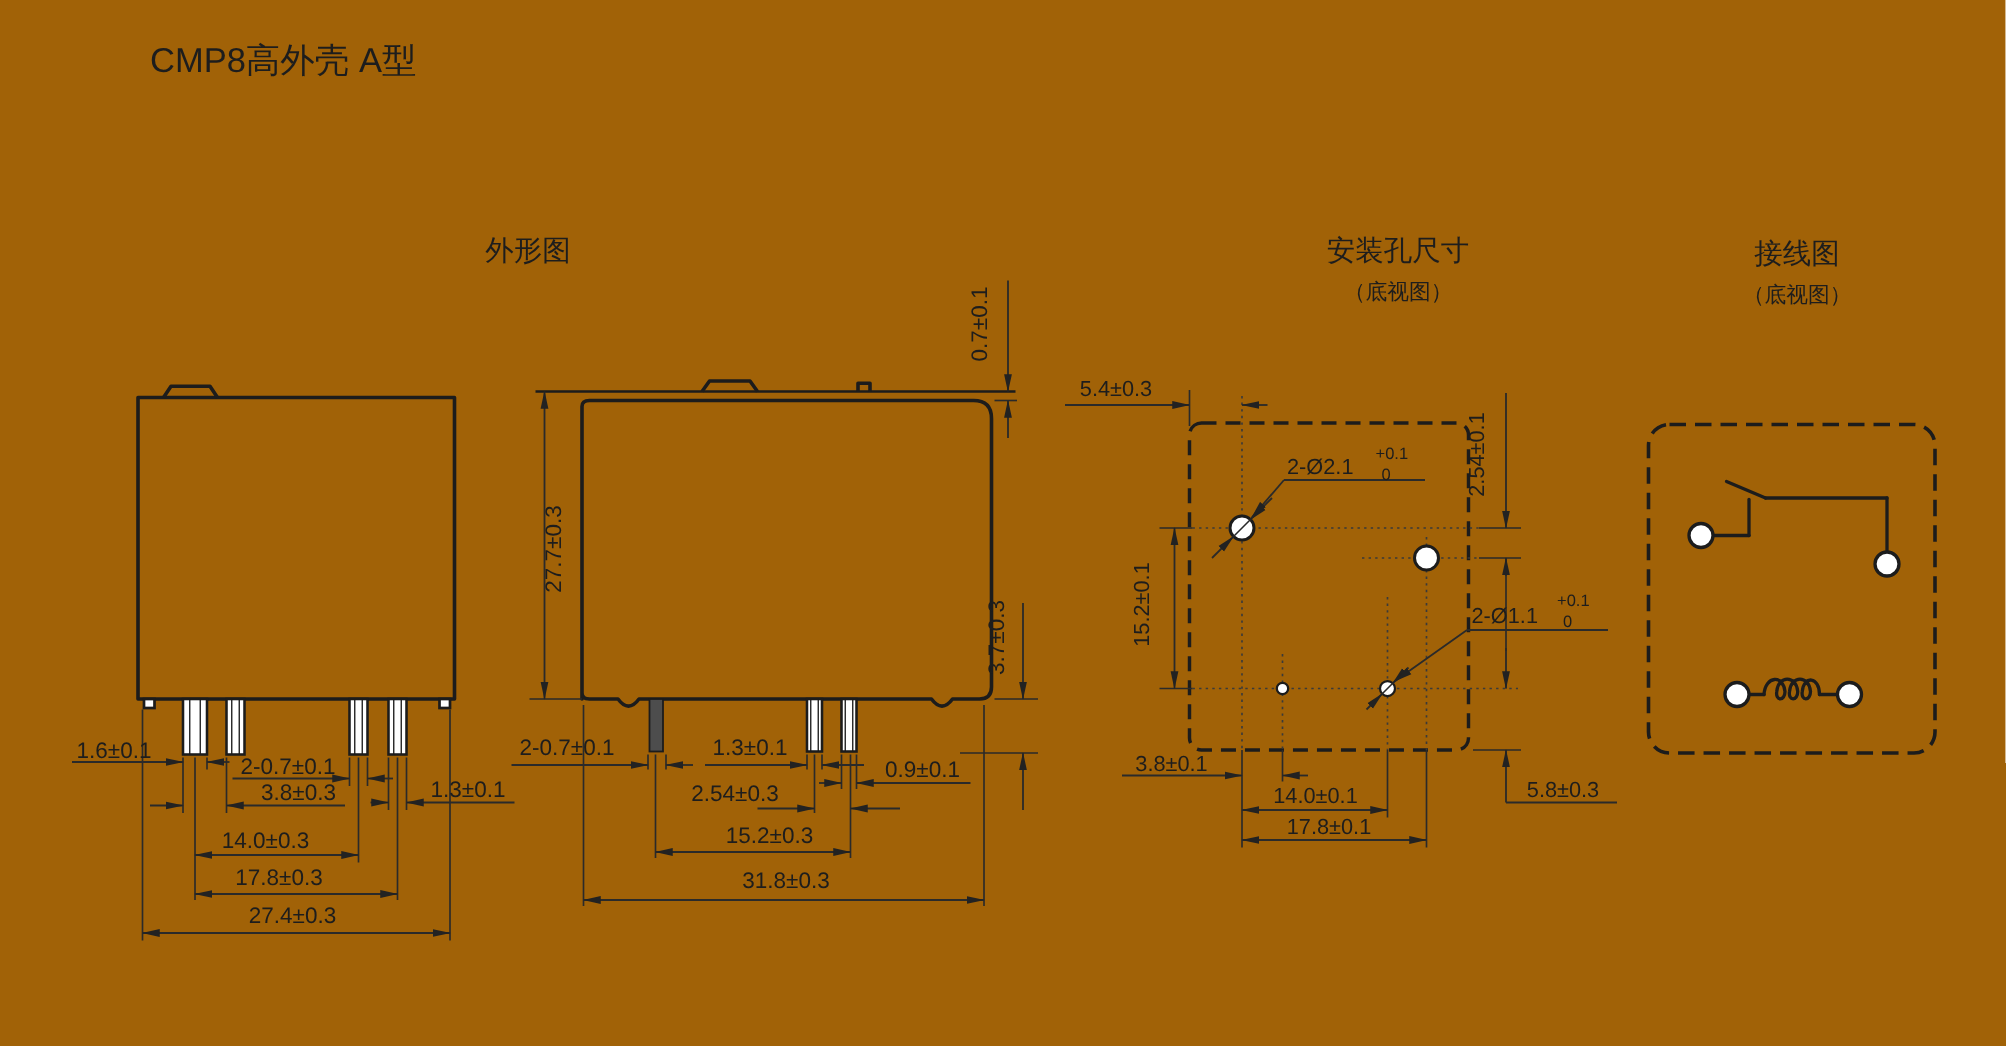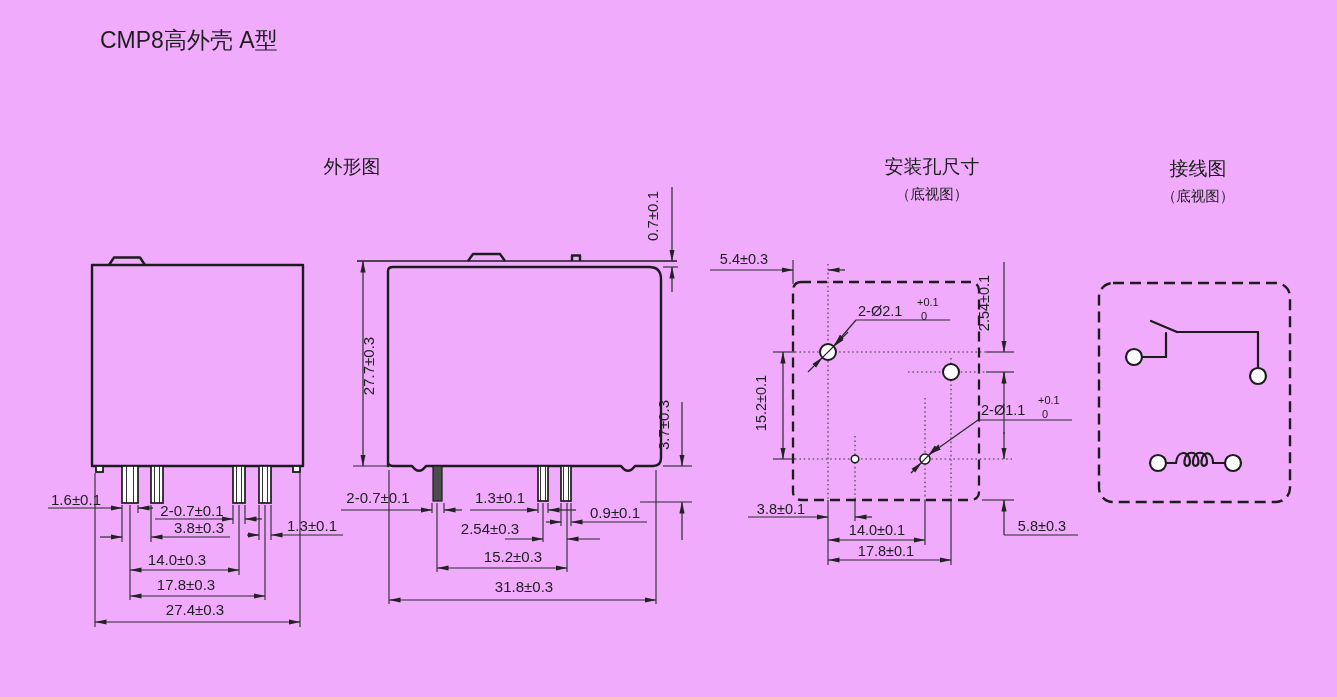--- a/index.html
+++ b/index.html
@@ -1,16 +1,16 @@
 <!DOCTYPE html>
 <html><head>
 <meta charset="utf-8">
 <style>
   html,body{margin:0;padding:0;background:#ffffff;}
-  #stage{position:relative;width:1337px;height:697px;background:#f0abfc;overflow:hidden;}
+  #stage{position:relative;width:1337px;height:697px;background:#a16207;overflow:hidden;}
   svg{position:absolute;left:0;top:0;}
   text{fill:#1d1d1d;font-family:"Liberation Sans",sans-serif;}
   .title-txt{font-size:23px;}
   .hdr{font-size:19px;}
   .subhdr{font-size:14.5px;}
   .dimtxt{font-size:15px;}
   .dimtxt2{font-size:14.5px;}
   .tol{font-size:11px;}
   .outline{fill:none;stroke:#1c1c1c;stroke-width:2.4;stroke-linejoin:round;}
   .mid{fill:none;stroke:#1c1c1c;stroke-width:1.6;}

